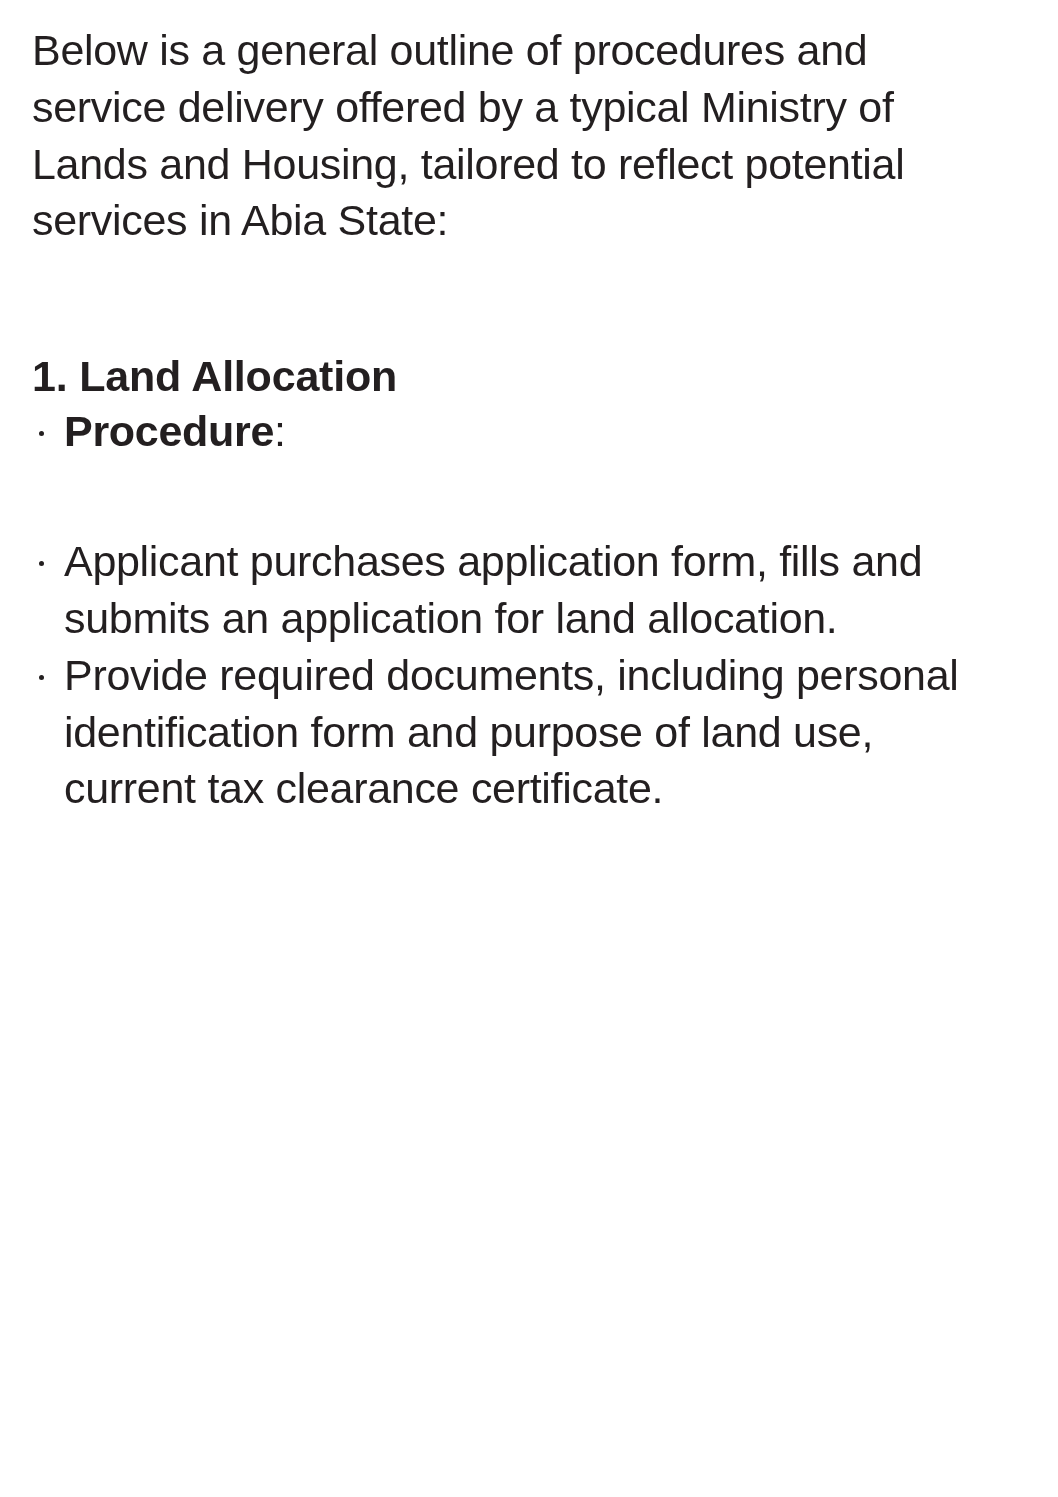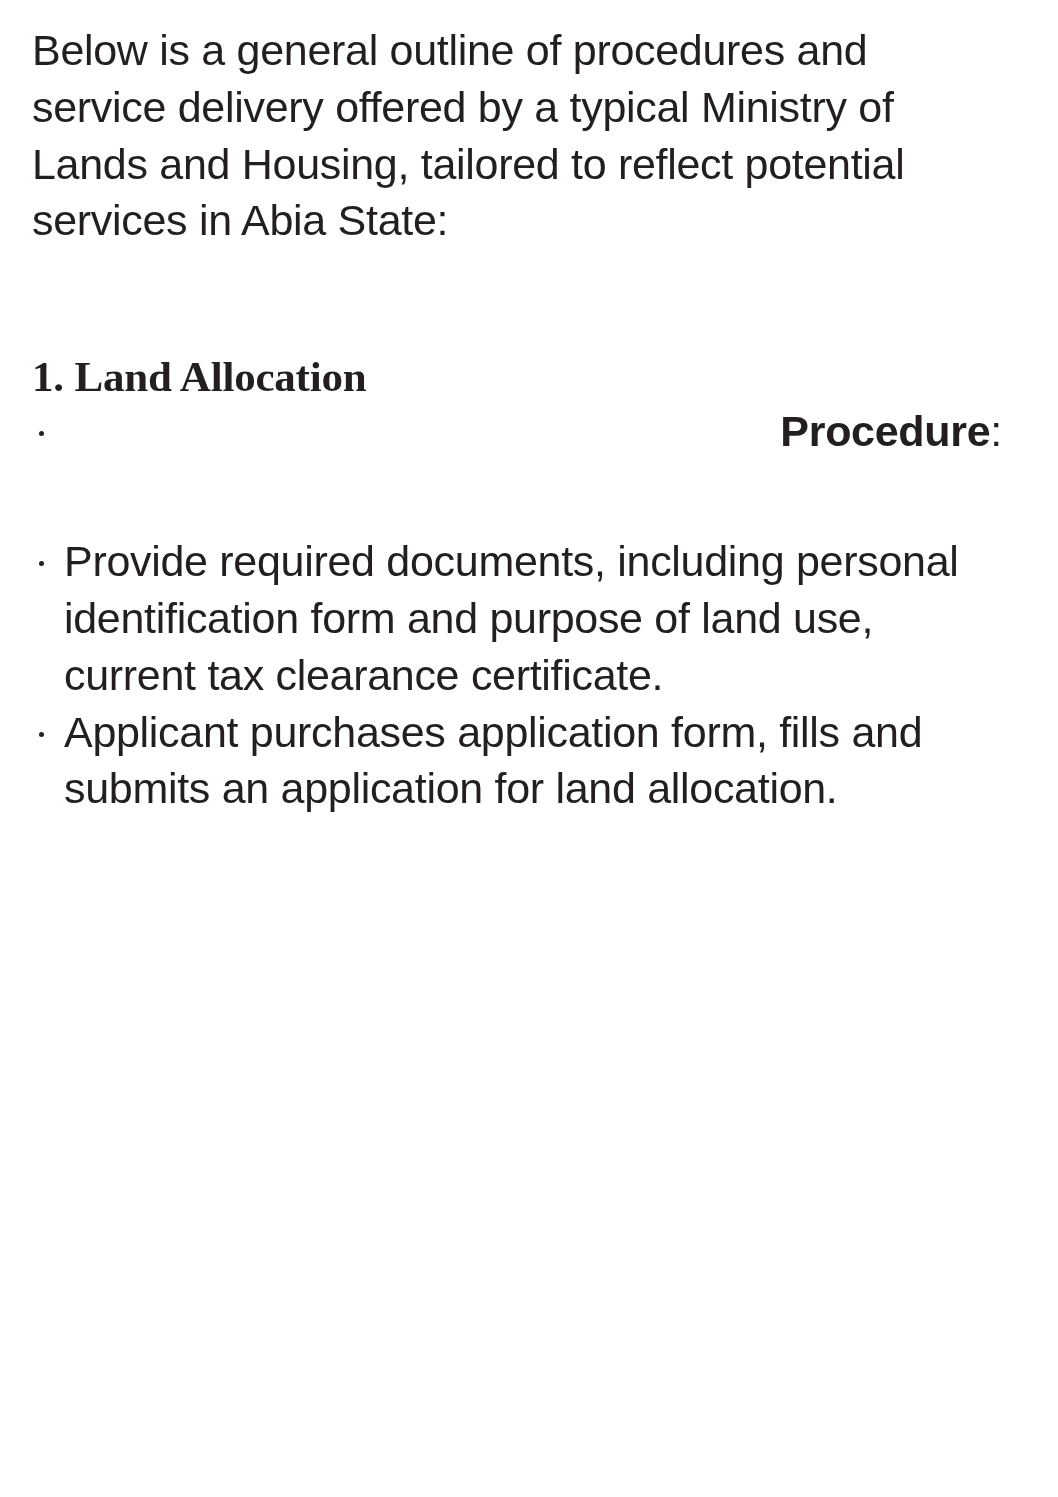--- a/index.html
+++ b/index.html
@@ -42,21 +42,20 @@
   }
   .spacer-md {
     height: 48px;
   }
   .heading-sub {
     font-size: 43px;
     line-height: 1.2;
     font-weight: bold;
     letter-spacing: -0.2px;
     margin: 0;
-    font-family: Liberation Serif, serif;
   }
   ul.bullets {
     list-style: none;
     margin: 0;
     padding: 0;
   }
   ul.bullets li {
     position: relative;
     padding-left: 32px;
     font-size: 43px;
@@ -69,21 +68,20 @@
     position: absolute;
     left: 7px;
     top: 28px;
     width: 5px;
     height: 5px;
     background: #231f20;
     border-radius: 50%;
   }
   .first-bullet {
     margin-top: 6px;
-    text-align: right;
   }
   .bullet-gap {
     height: 74px;
   }
   strong {
     font-weight: bold;
   }
 </style>
 </head>
 <body>
@@ -99,17 +97,17 @@
 
   <h2 class="heading-sub">1. Land Allocation</h2>
 
   <ul class="bullets">
     <li class="first-bullet"><strong>Procedure</strong><span>:</span></li>
   </ul>
 
   <div class="bullet-gap"></div>
 
   <ul class="bullets">
+    <li>Applicant purchases application form, fills and submits an application for land allocation.</li>
     <li>Provide required documents, including personal identification form and purpose of land use, current tax clearance certificate.</li>
-    <li>Applicant purchases application form, fills and submits an application for land allocation.</li>
   </ul>
 
 </div>
 
 </body></html>

